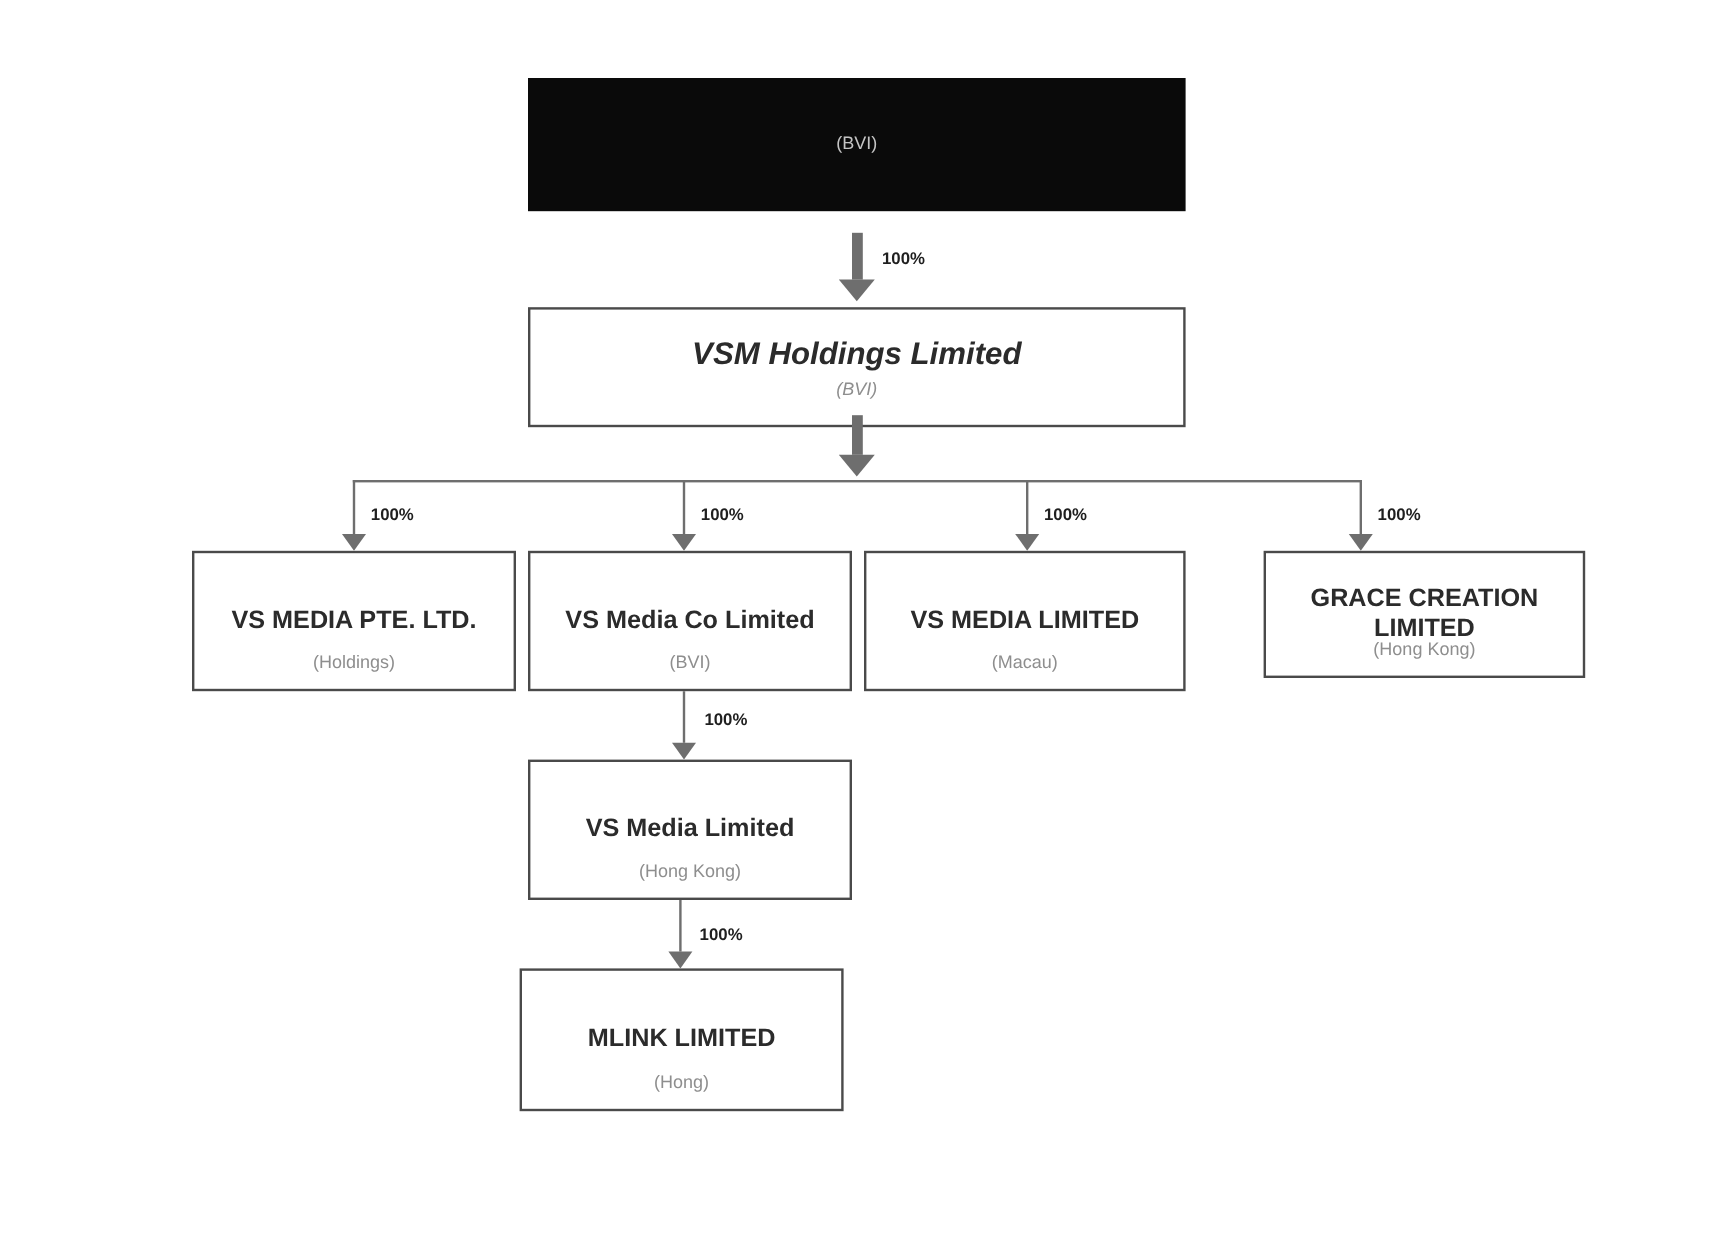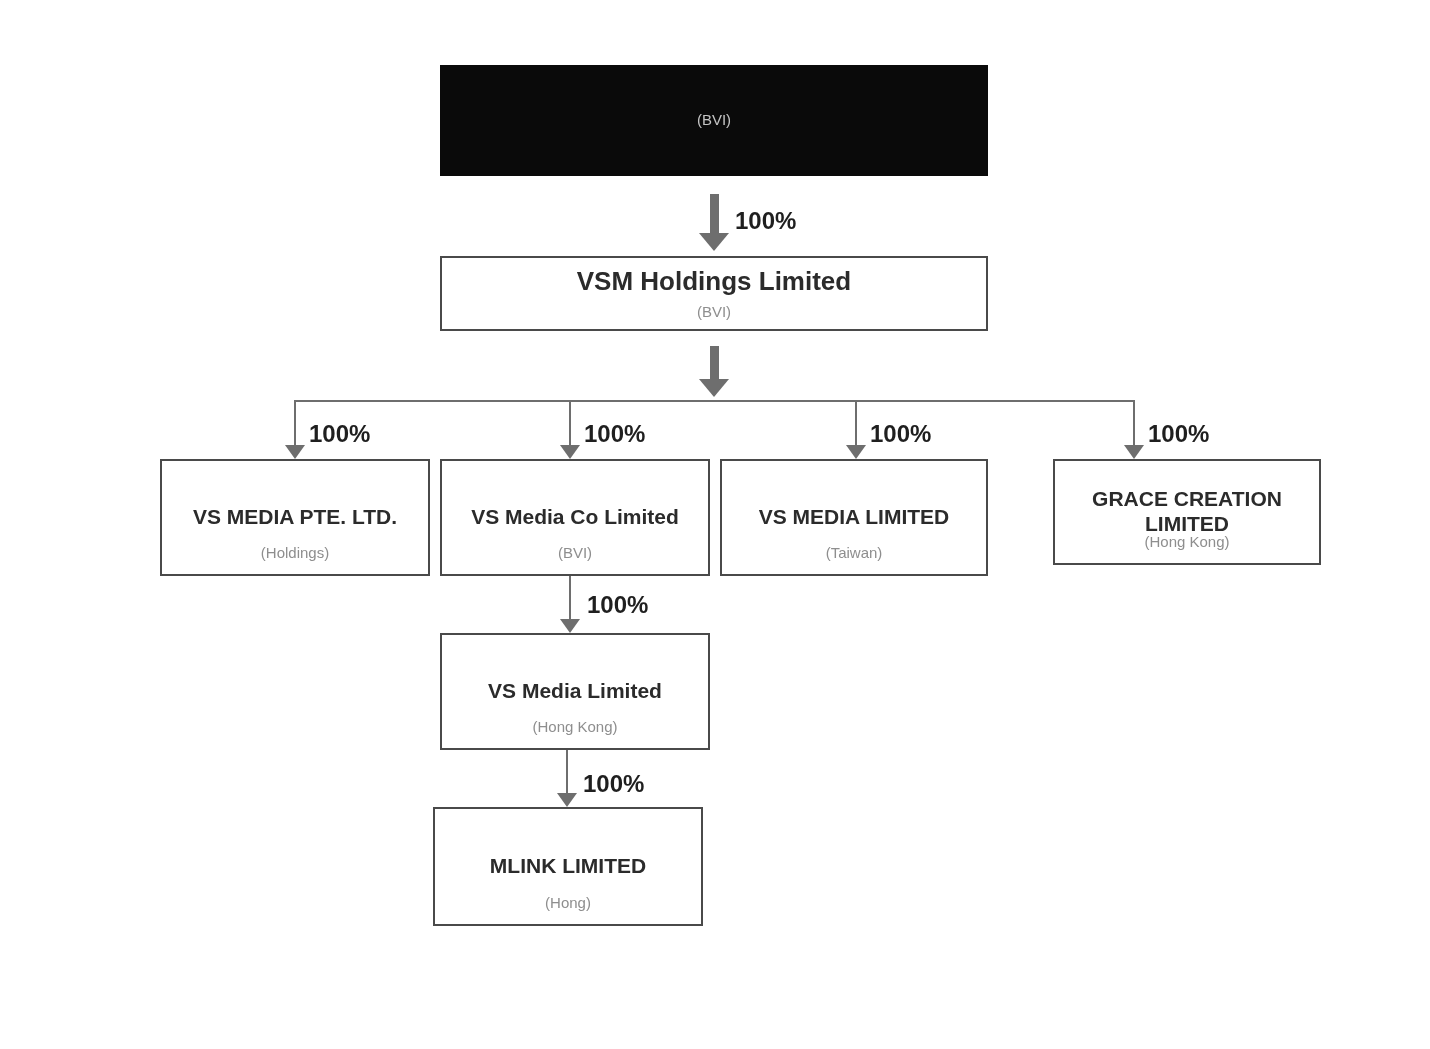--- a/index.html
+++ b/index.html
@@ -42,22 +42,23 @@
   .node--root {
     left: 440px; top: 65px; width: 548px; height: 111px;
     background: #0a0a0a;
     border: none;
     gap: 9px;
   }
   .node--root .node-title { color: #ffffff; font-size: 33px; }
   .node--root .node-sub   { color: #c4c4c4; font-size: 15px; }
   
   .node--vsm {
-    left: 440px; top: 256px; width: 548px; height: 75px;
+    left: 440px; top: 256px; width: 548px; height: 100px;
     gap: 7px;
+    font-style: italic;
   }
   .node--vsm .node-title { font-size: 26px; }
   
   .node--leaf { }
   .node--leaf .node-title {
     font-size: 21px;
     flex: 1;
     display: flex;
     align-items: center;
     justify-content: center;
@@ -99,21 +100,21 @@
   }
   .head-thin {
     position: absolute;
     width: 0; height: 0;
     border-left: 10px solid transparent;
     border-right: 10px solid transparent;
     border-top: 14px solid #6e6e6e;
   }
   .edge-label {
     position: absolute;
-    font-size: 24px;
+    font-size: 14px;
     font-weight: 700;
     color: #1f1f1f;
     line-height: 1.2;
     white-space: nowrap;
   }
 </style>
 </head>
 <body>
 
 <div class="canvas">
@@ -157,21 +158,21 @@
     <div class="node-sub">(Holdings)</div>
   </div>
 
   <div class="node node--leaf node--bvico">
     <div class="node-title">VS Media Co Limited</div>
     <div class="node-sub">(BVI)</div>
   </div>
 
   <div class="node node--leaf node--tw">
     <div class="node-title">VS MEDIA LIMITED</div>
-    <div class="node-sub">(Taiwan)</div>
+    <div class="node-sub">(Macau)</div>
   </div>
 
   <div class="node node--leaf node--grace">
     <div class="node-title">GRACE CREATION LIMITED</div>
     <div class="node-sub">(Hong Kong)</div>
   </div>
 
   <div class="shaft-thin" style="left:569px; top:576px; height:43px;"></div>
   <div class="head-thin" style="left:560px; top:619px;"></div>
   <div class="edge-label" style="left:587px; top:591px;">100%</div>

